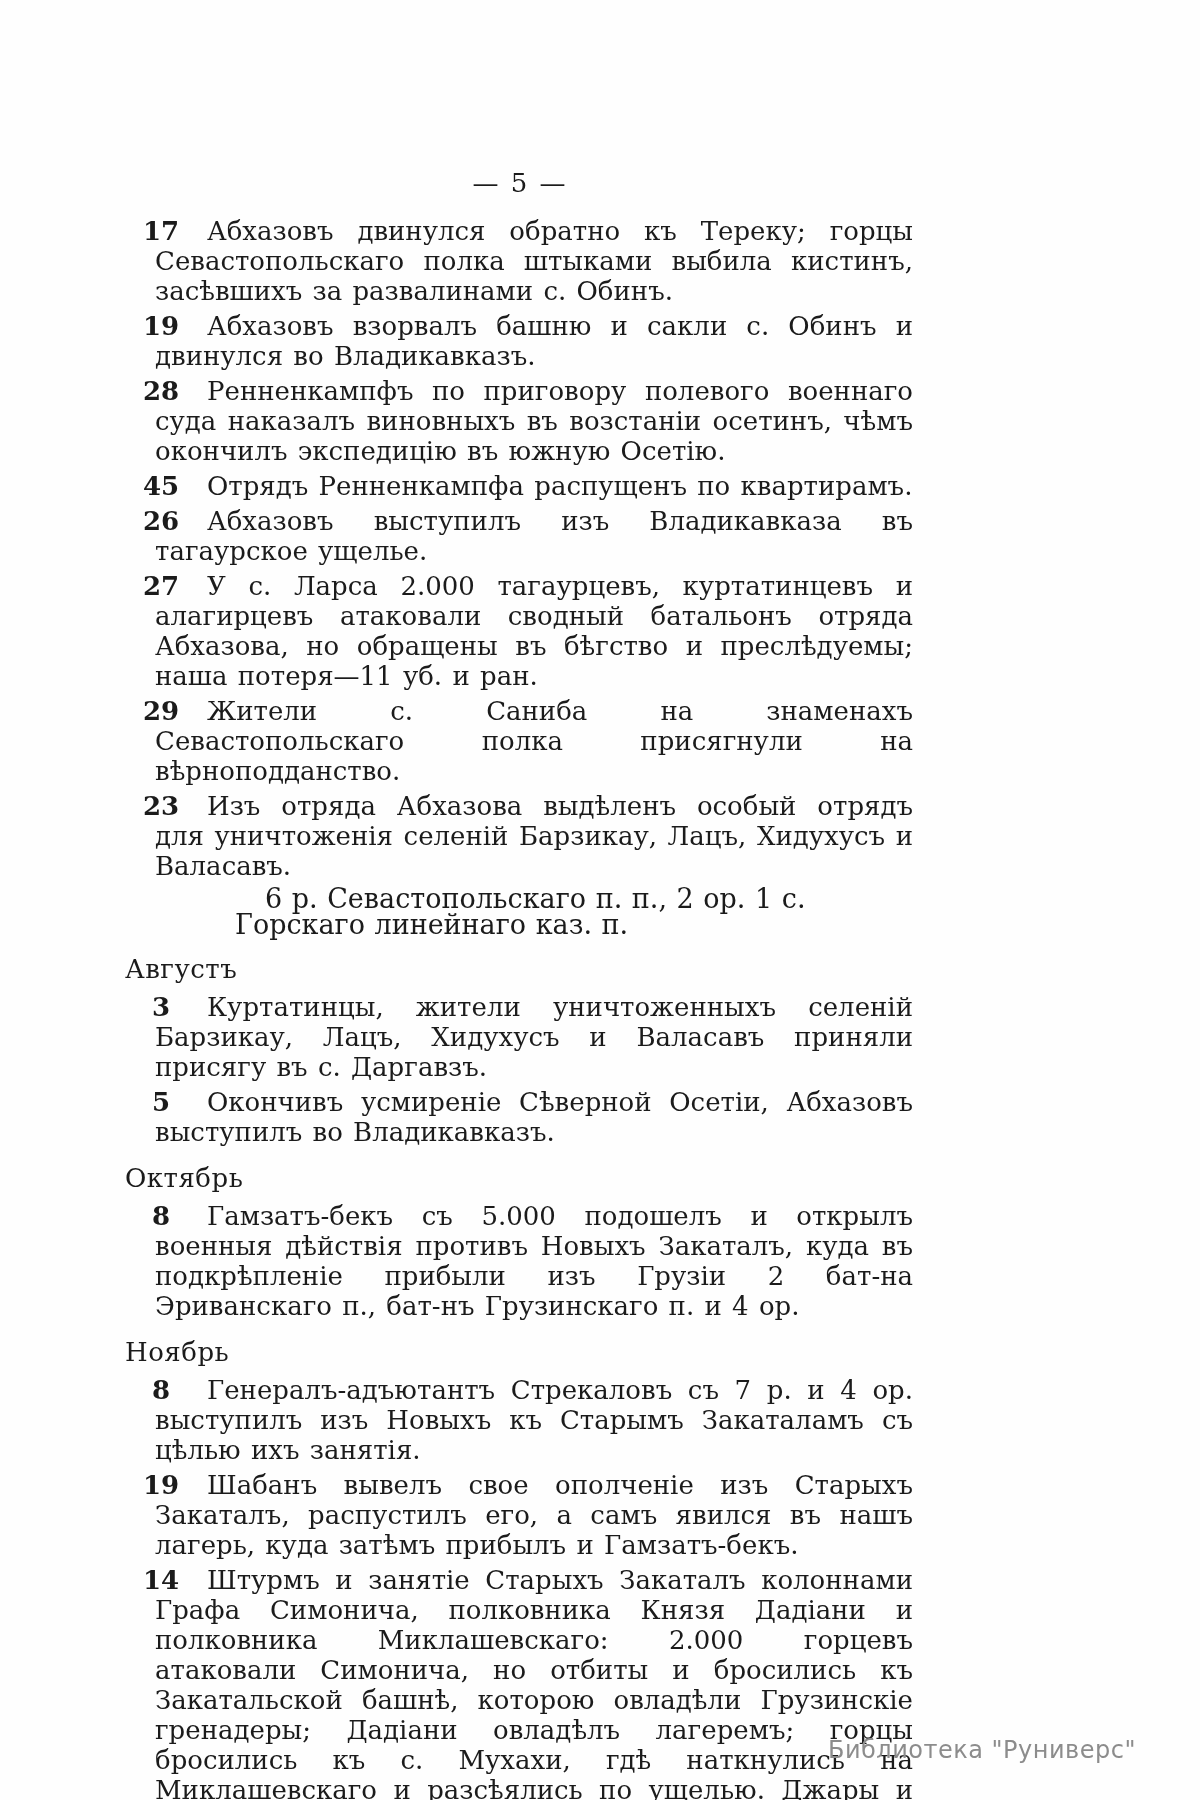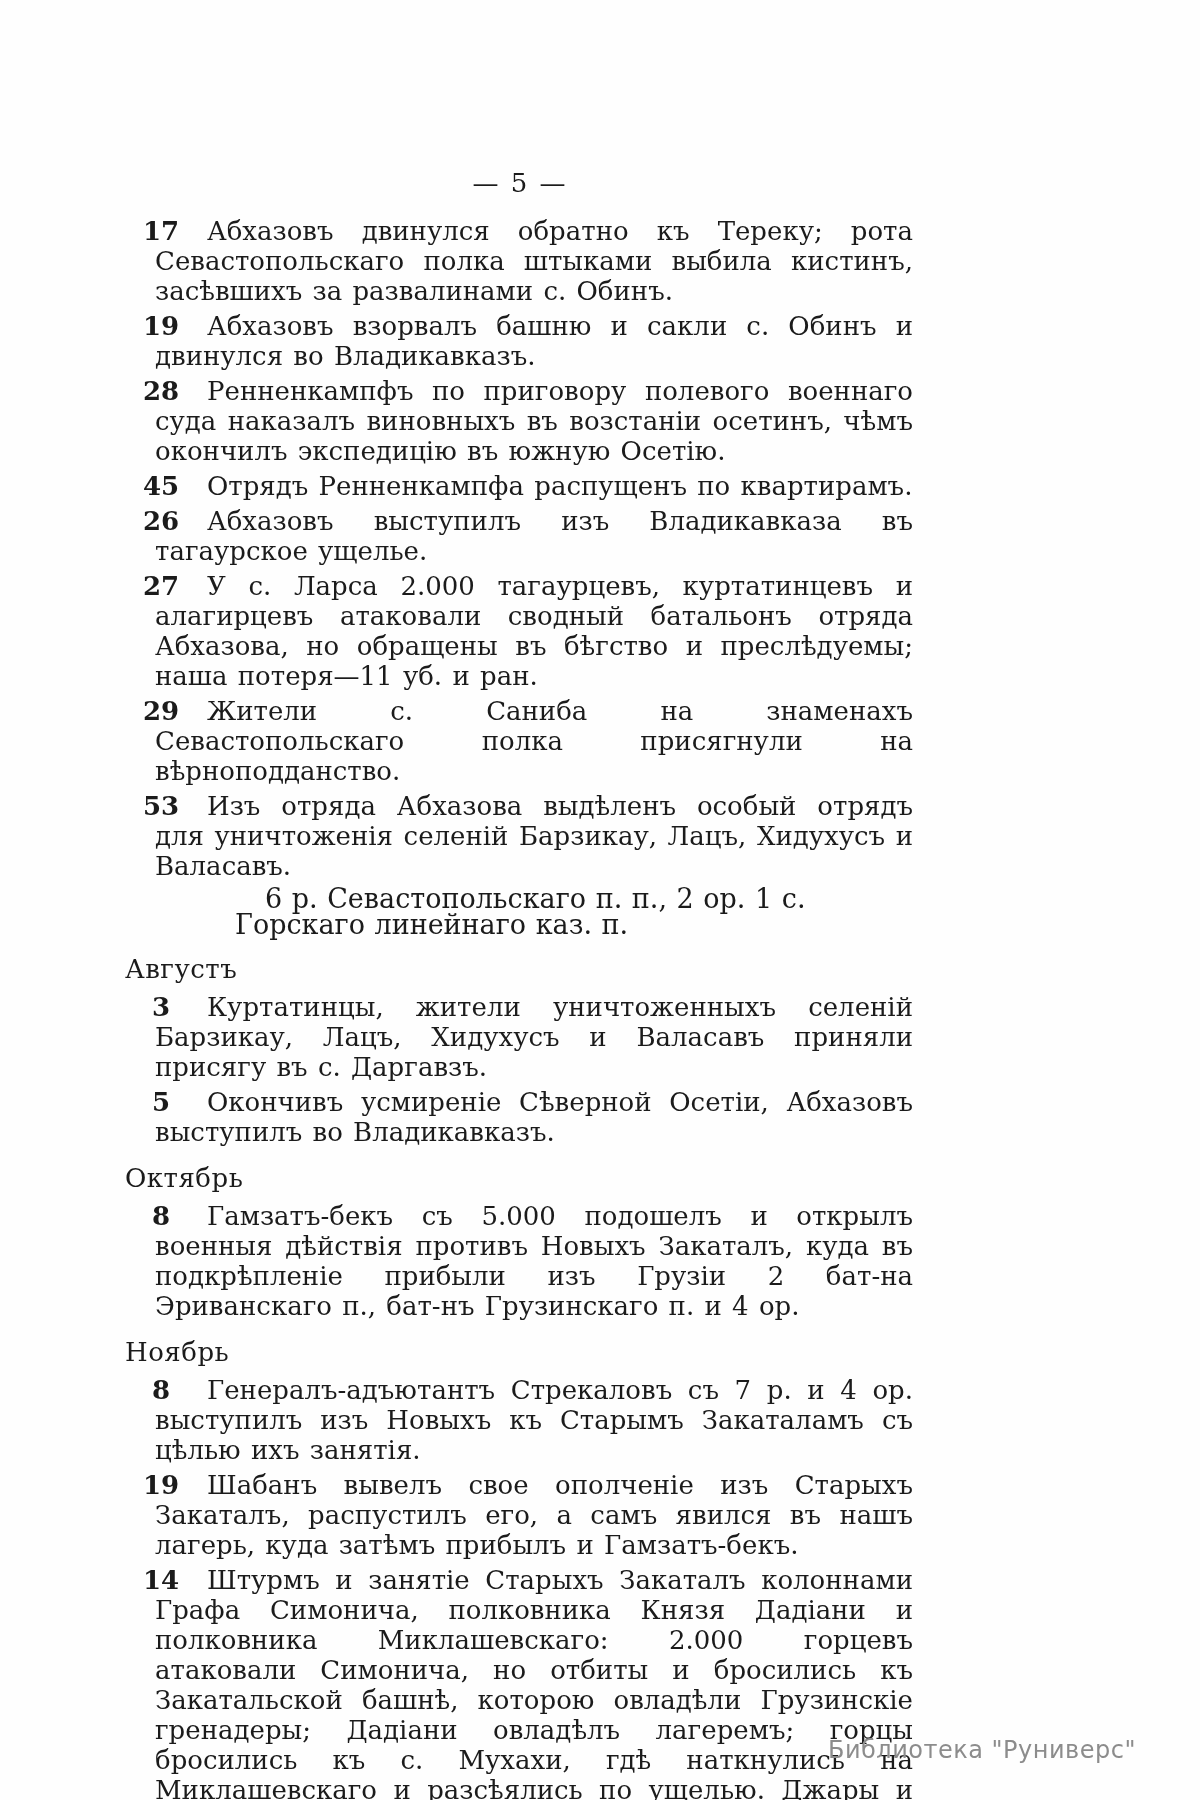--- a/index.html
+++ b/index.html
@@ -75,28 +75,28 @@
     letter-spacing: 0.5px;
   }
 </style>
 </head>
 <body>
 
 <div class="page">
   <div class="page-number">— 5 —</div>
 
   <main class="content" id="content">
-      <p class="entry"><span class="day">17</span><span>Абхазовъ двинулся обратно къ Тереку; рота Севастопольскаго полка штыками выбила кистинъ, засѣвшихъ за развалинами с. Обинъ.</span></p>
+      <p class="entry"><span class="day">17</span><span>Абхазовъ двинулся обратно къ Тереку; горцы Севастопольскаго полка штыками выбила кистинъ, засѣвшихъ за развалинами с. Обинъ.</span></p>
       <p class="entry"><span class="day">19</span><span>Абхазовъ взорвалъ башню и сакли с. Обинъ и двинулся во Владикавказъ.</span></p>
       <p class="entry"><span class="day">28</span><span>Ренненкампфъ по приговору полевого военнаго суда наказалъ виновныхъ въ возстаніи осетинъ, чѣмъ окончилъ экспедицію въ южную Осетію.</span></p>
       <p class="entry"><span class="day">45</span><span>Отрядъ Ренненкампфа распущенъ по квартирамъ.</span></p>
       <p class="entry"><span class="day">26</span><span>Абхазовъ выступилъ изъ Владикавказа въ тагаурское ущелье.</span></p>
       <p class="entry"><span class="day">27</span><span>У с. Ларса 2.000 тагаурцевъ, куртатинцевъ и алагирцевъ атаковали сводный батальонъ отряда Абхазова, но обращены въ бѣгство и преслѣдуемы; наша потеря—11 уб. и ран.</span></p>
       <p class="entry"><span class="day">29</span><span>Жители с. Саниба на знаменахъ Севастопольскаго полка присягнули на вѣрноподданство.</span></p>
-      <p class="entry"><span class="day">53</span><span>Изъ отряда Абхазова выдѣленъ особый отрядъ для уничтоженія селеній Барзикау, Лацъ, Хидухусъ и Валасавъ.</span></p>
+      <p class="entry"><span class="day">23</span><span>Изъ отряда Абхазова выдѣленъ особый отрядъ для уничтоженія селеній Барзикау, Лацъ, Хидухусъ и Валасавъ.</span></p>
       <p class="note">6 р. Севастопольскаго п. п., 2 ор. 1 с. Горскаго линейнаго каз. п.</p>
       <h2 class="month-header">Августъ</h2>
       <p class="entry"><span class="day">3</span><span>Куртатинцы, жители уничтоженныхъ селеній Барзикау, Лацъ, Хидухусъ и Валасавъ приняли присягу въ с. Даргавзъ.</span></p>
       <p class="entry"><span class="day">5</span><span>Окончивъ усмиреніе Сѣверной Осетіи, Абхазовъ выступилъ во Владикавказъ.</span></p>
       <h2 class="month-header">Октябрь</h2>
       <p class="entry"><span class="day">8</span><span>Гамзатъ-бекъ съ 5.000 подошелъ и открылъ военныя дѣйствія противъ Новыхъ Закаталъ, куда въ подкрѣпленіе прибыли изъ Грузіи 2 бат-на Эриванскаго п., бат-нъ Грузинскаго п. и 4 ор.</span></p>
       <h2 class="month-header">Ноябрь</h2>
       <p class="entry"><span class="day">8</span><span>Генералъ-адъютантъ Стрекаловъ съ 7 р. и 4 ор. выступилъ изъ Новыхъ къ Старымъ Закаталамъ съ цѣлью ихъ занятія.</span></p>
       <p class="entry"><span class="day">19</span><span>Шабанъ вывелъ свое ополченіе изъ Старыхъ Закаталъ, распустилъ его, а самъ явился въ нашъ лагерь, куда затѣмъ прибылъ и Гамзатъ-бекъ.</span></p>
       <p class="entry"><span class="day">14</span><span>Штурмъ и занятіе Старыхъ Закаталъ колоннами Графа Симонича, полковника Князя Дадіани и полковника Миклашевскаго: 2.000 горцевъ атаковали Симонича, но отбиты и бросились къ Закатальской башнѣ, которою овладѣли Грузинскіе гренадеры; Дадіани овладѣлъ лагеремъ; горцы бросились къ с. Мухахи, гдѣ наткнулись на Миклашевскаго и разсѣялись по ущелью. Джары и Старые Закаталы разрушены.</span></p>

